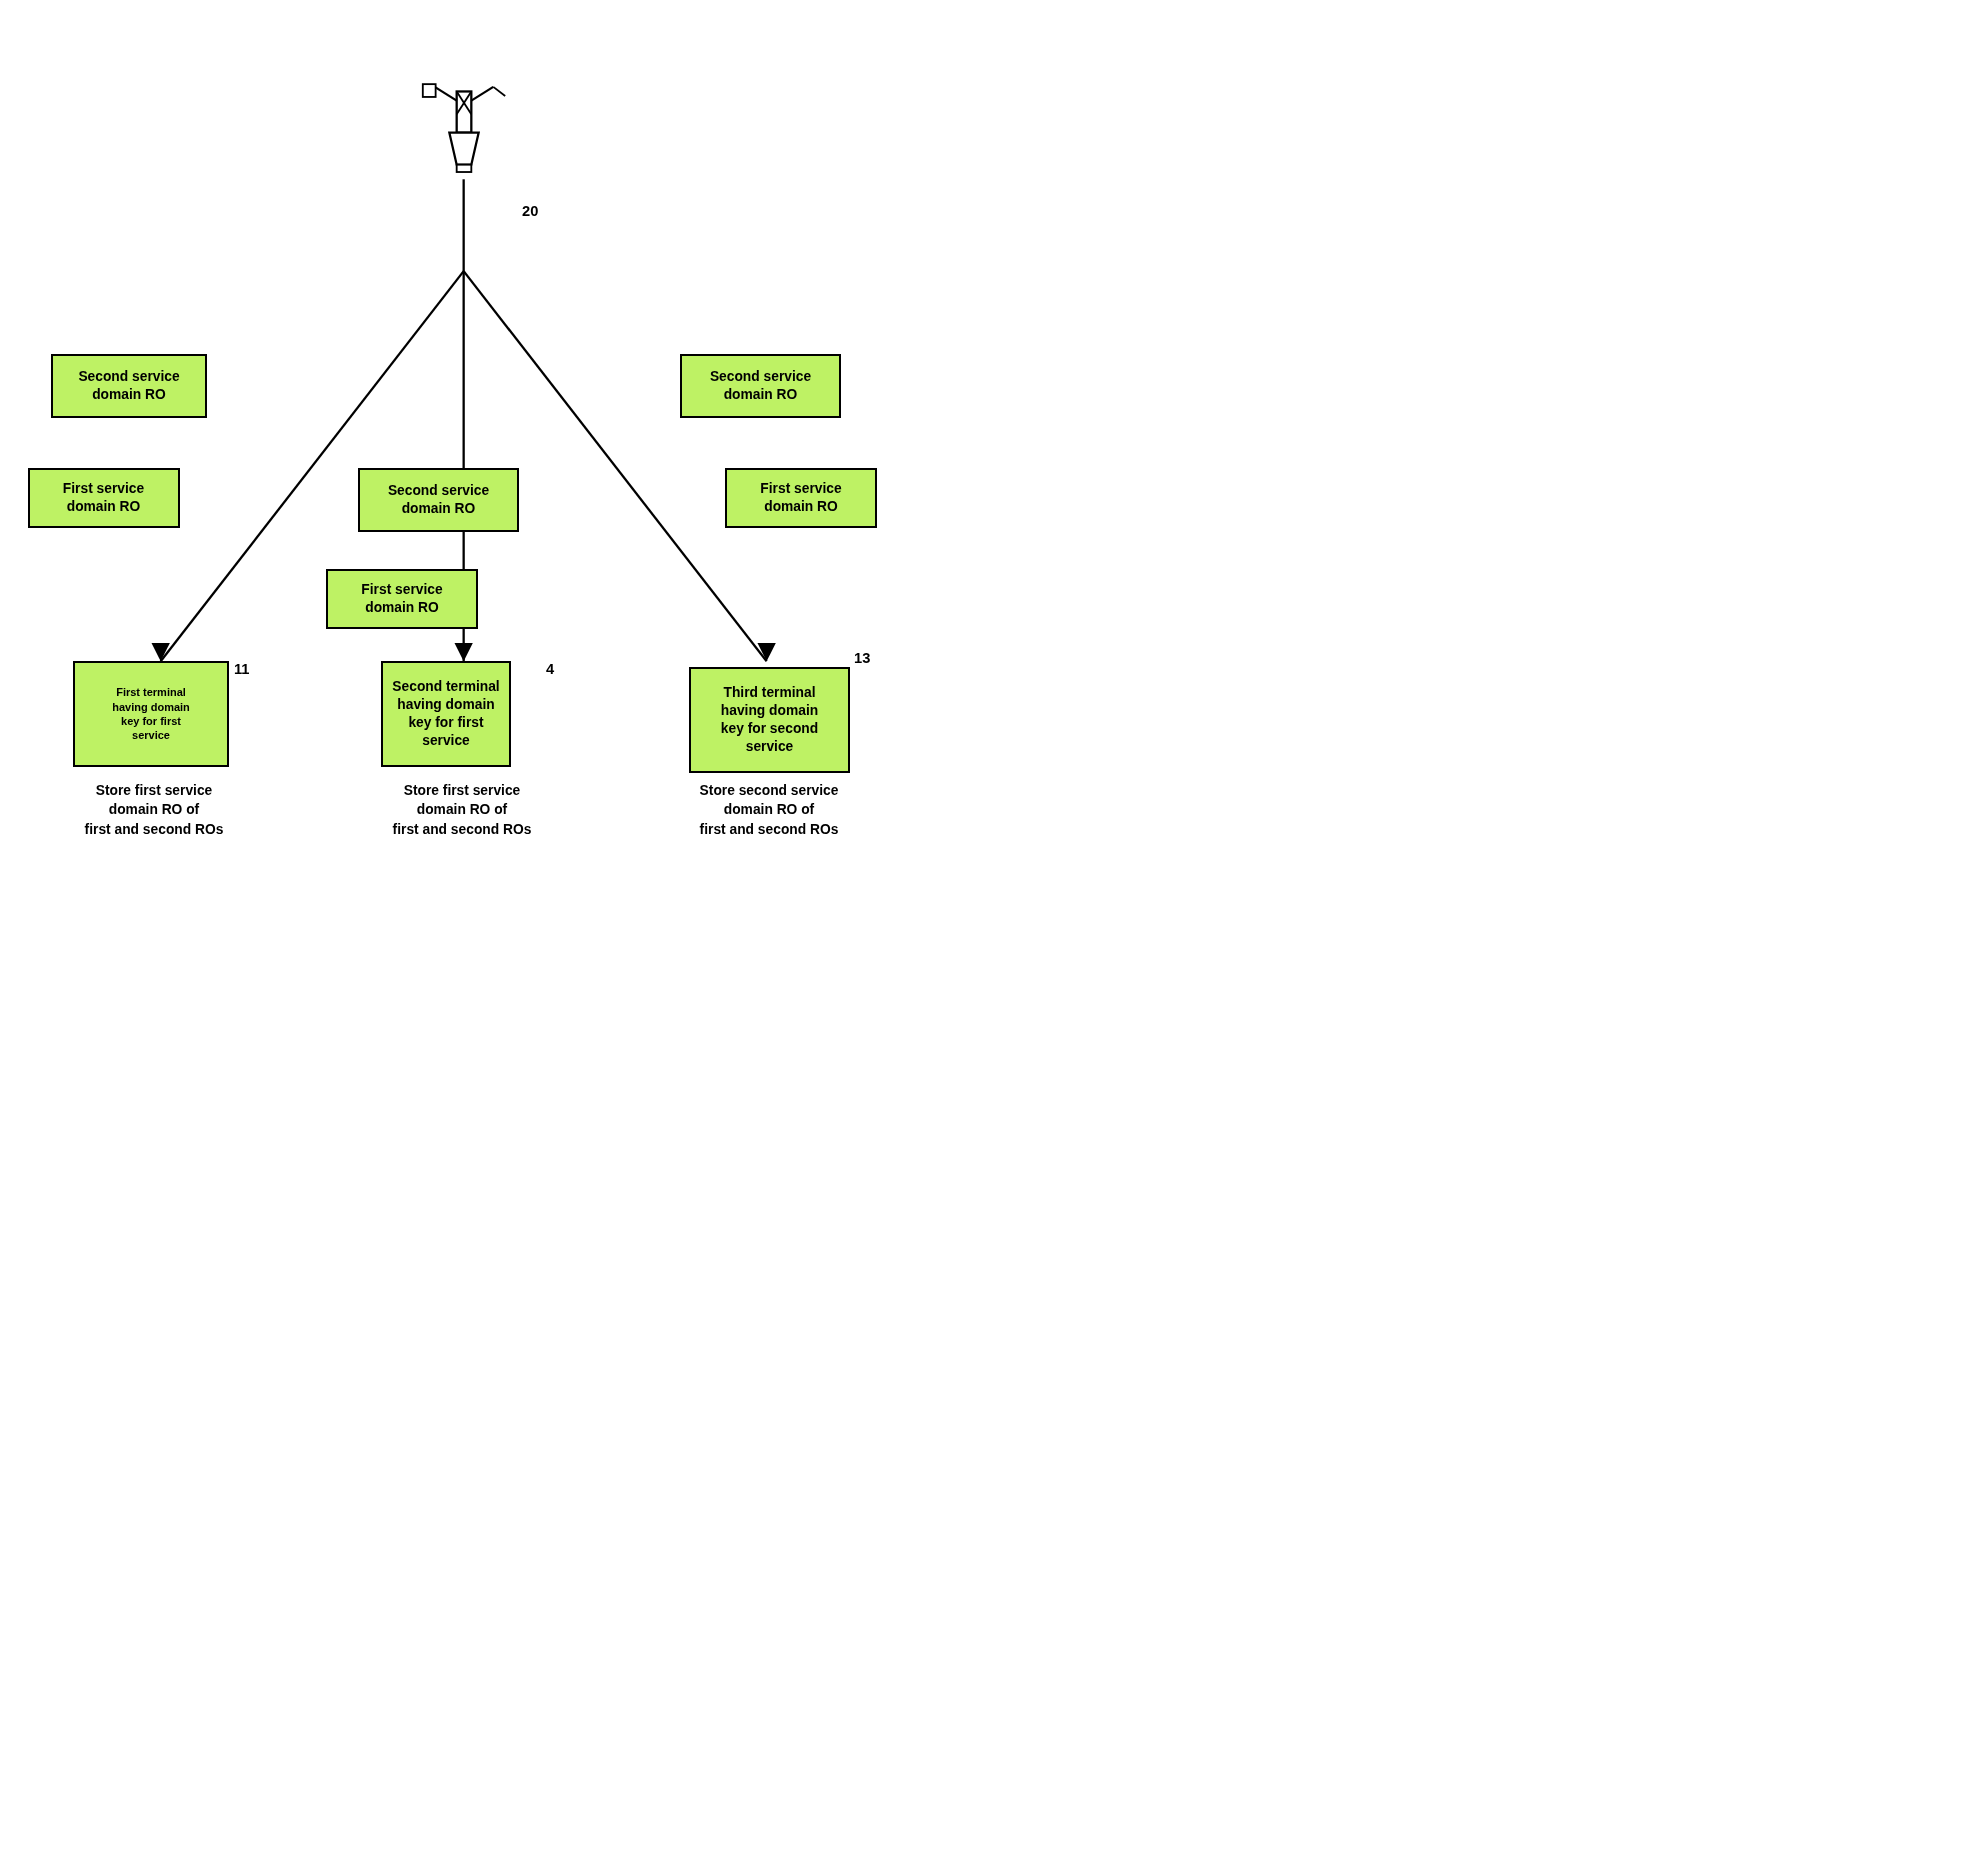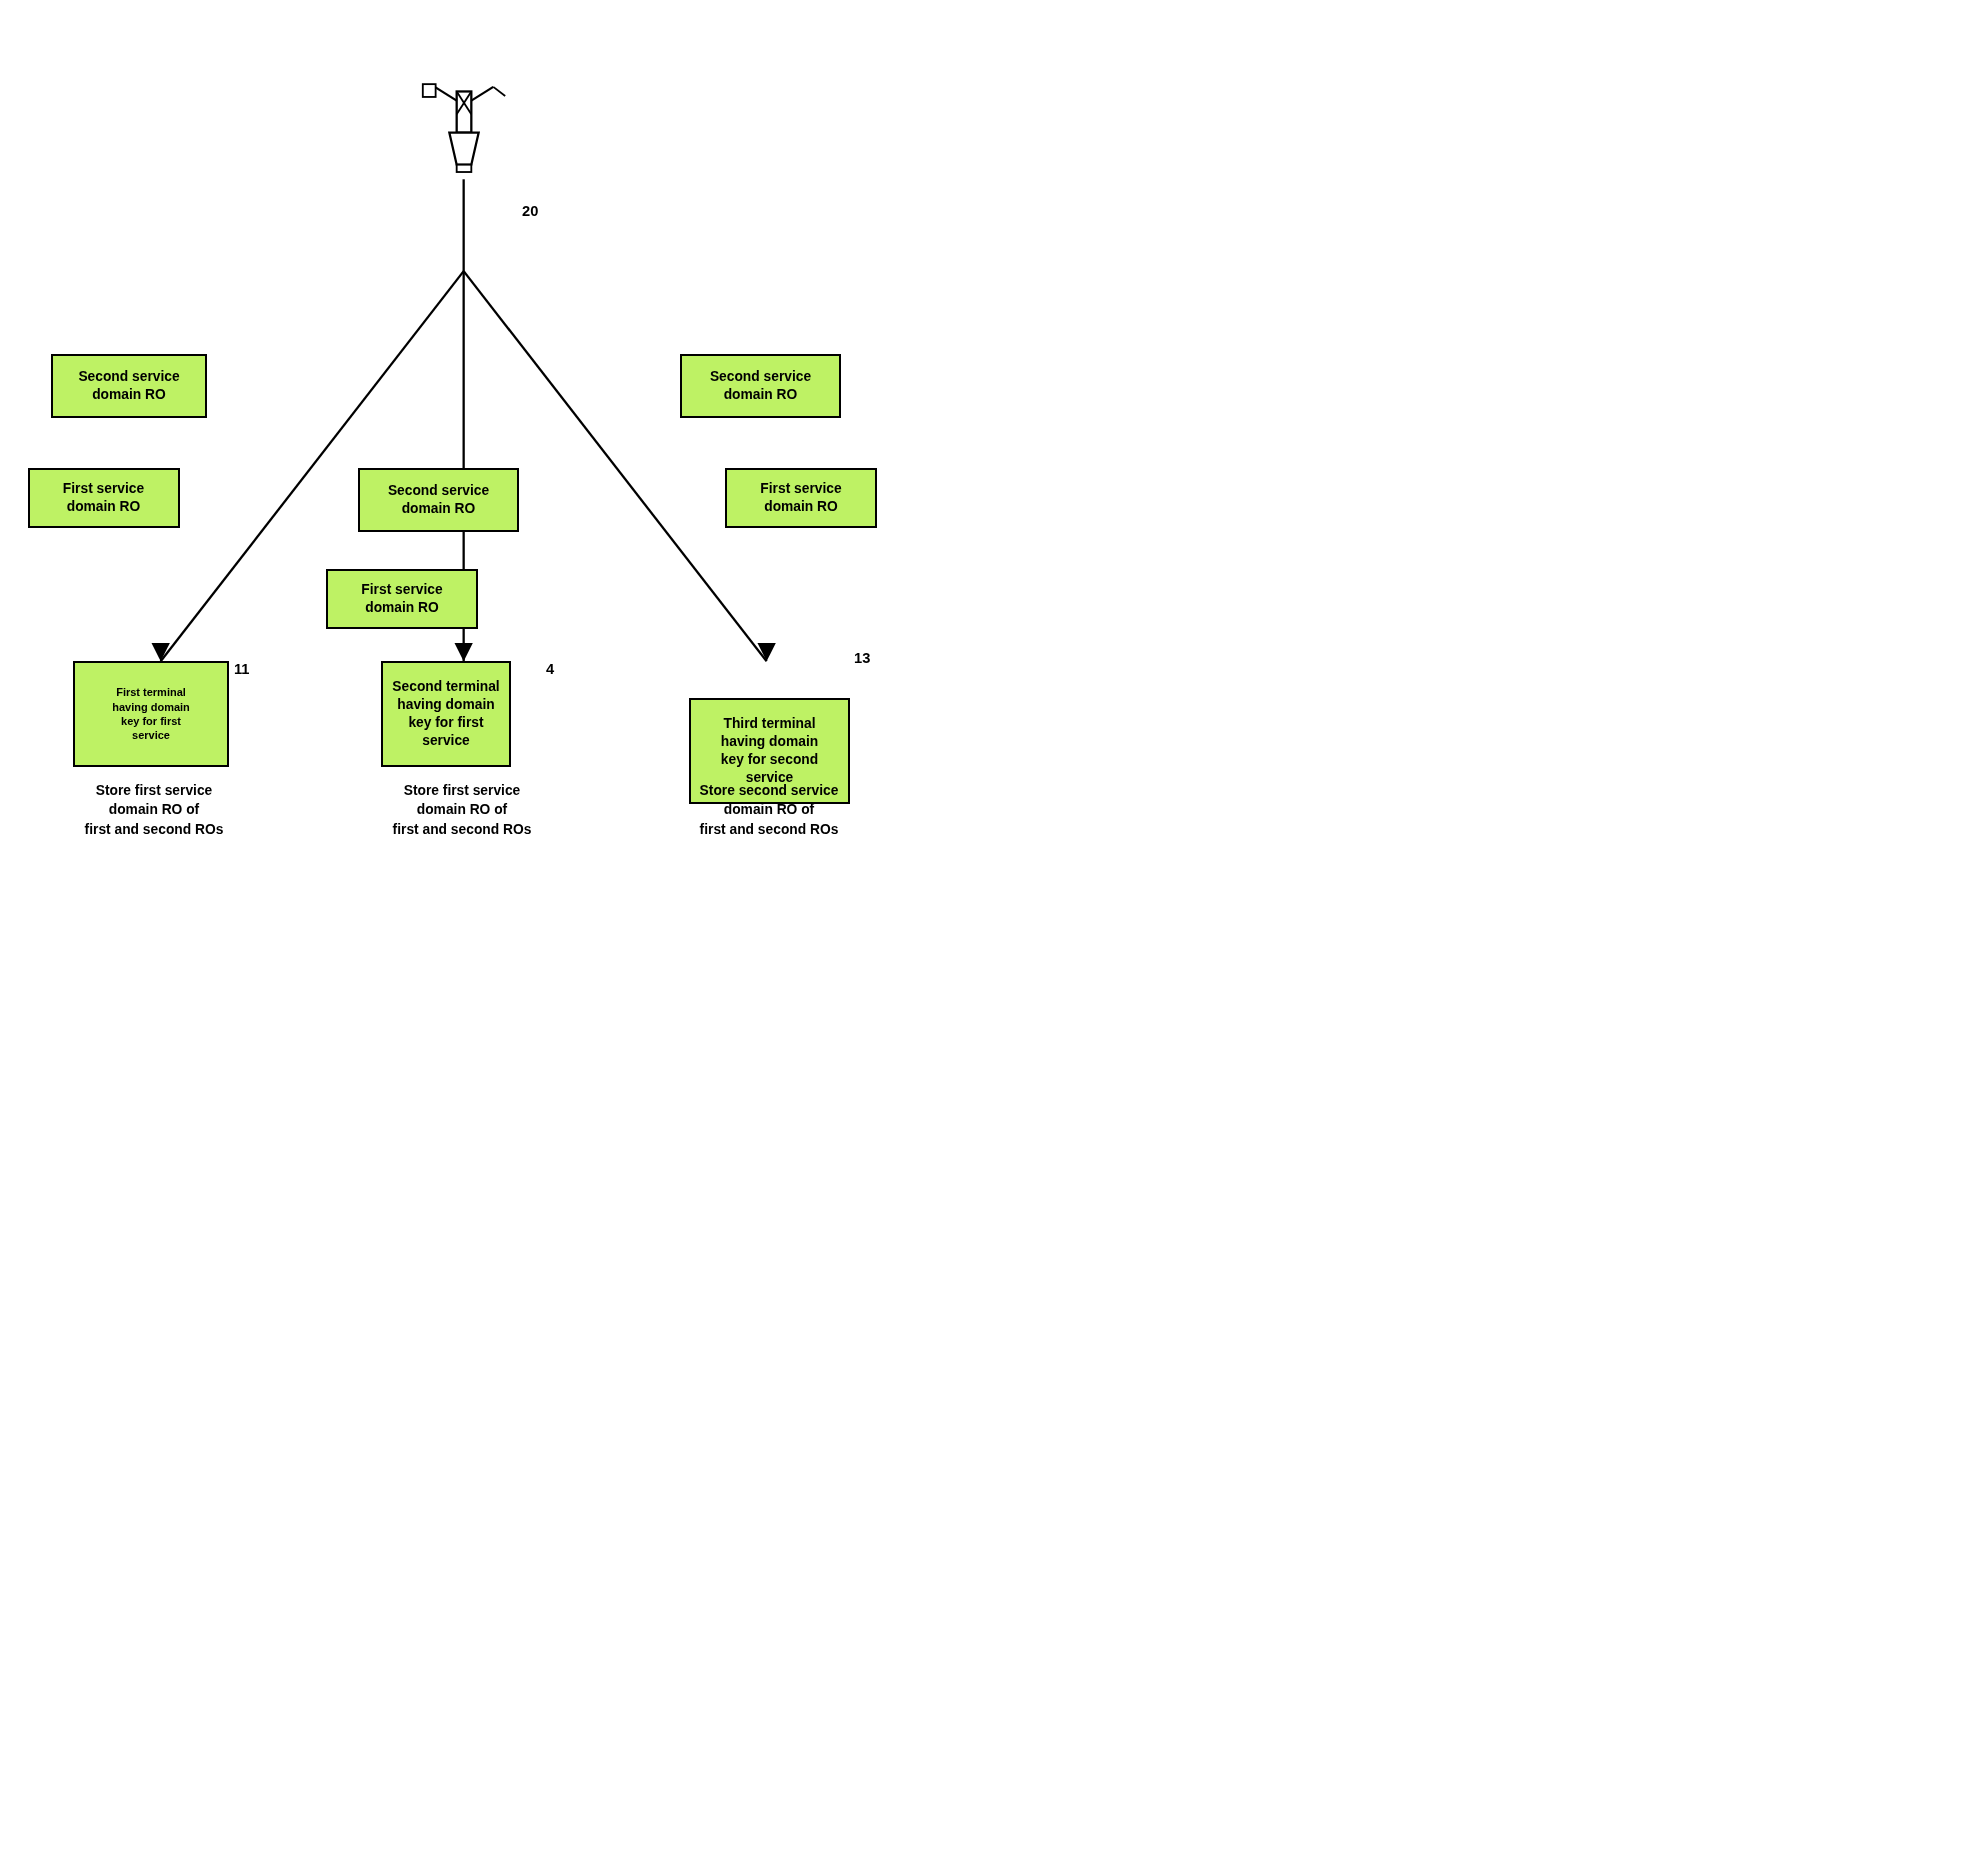--- a/index.html
+++ b/index.html
@@ -147,21 +147,21 @@
   <div class="box" style="left:326px; top:569px; width:152px; height:60px;">First service<br>domain RO</div>
 
   <div class="box" style="left:73px; top:661px; width:156px; height:106px; font-size:11px;">First terminal<br>having domain<br>key for first<br>service</div>
 
   <div style="position:absolute; left:234px; top:661px; font-size:14.7px; font-weight:bold;">11</div>
 
   <div class="box" style="left:381px; top:661px; width:130px; height:106px; font-size:13.8px;">Second terminal<br>having domain<br>key for first<br>service</div>
 
   <div style="position:absolute; left:546px; top:661px; font-size:14.7px; font-weight:bold;">4</div>
 
-  <div class="box" style="left:689px; top:698px; width:161px; height:106px; font-size:13.8px;">Third terminal<br>having domain<br>key for second<br>service</div>
+  <div class="box" style="left:689px; top:667px; width:161px; height:106px; font-size:13.8px;">Third terminal<br>having domain<br>key for second<br>service</div>
 
   <div style="position:absolute; left:854px; top:650px; font-size:14.7px; font-weight:bold;">13</div>
 
   <div class="bottom-label" style="left:46px; top:781px; width:216px;">Store first service<br>domain RO of<br>first and second ROs</div>
 
   <div class="bottom-label" style="left:354px; top:781px; width:216px;">Store first service<br>domain RO of<br>first and second ROs</div>
 
   <div class="bottom-label" style="left:661px; top:781px; width:216px;">Store second service<br>domain RO of<br>first and second ROs</div>
 
 </div>

